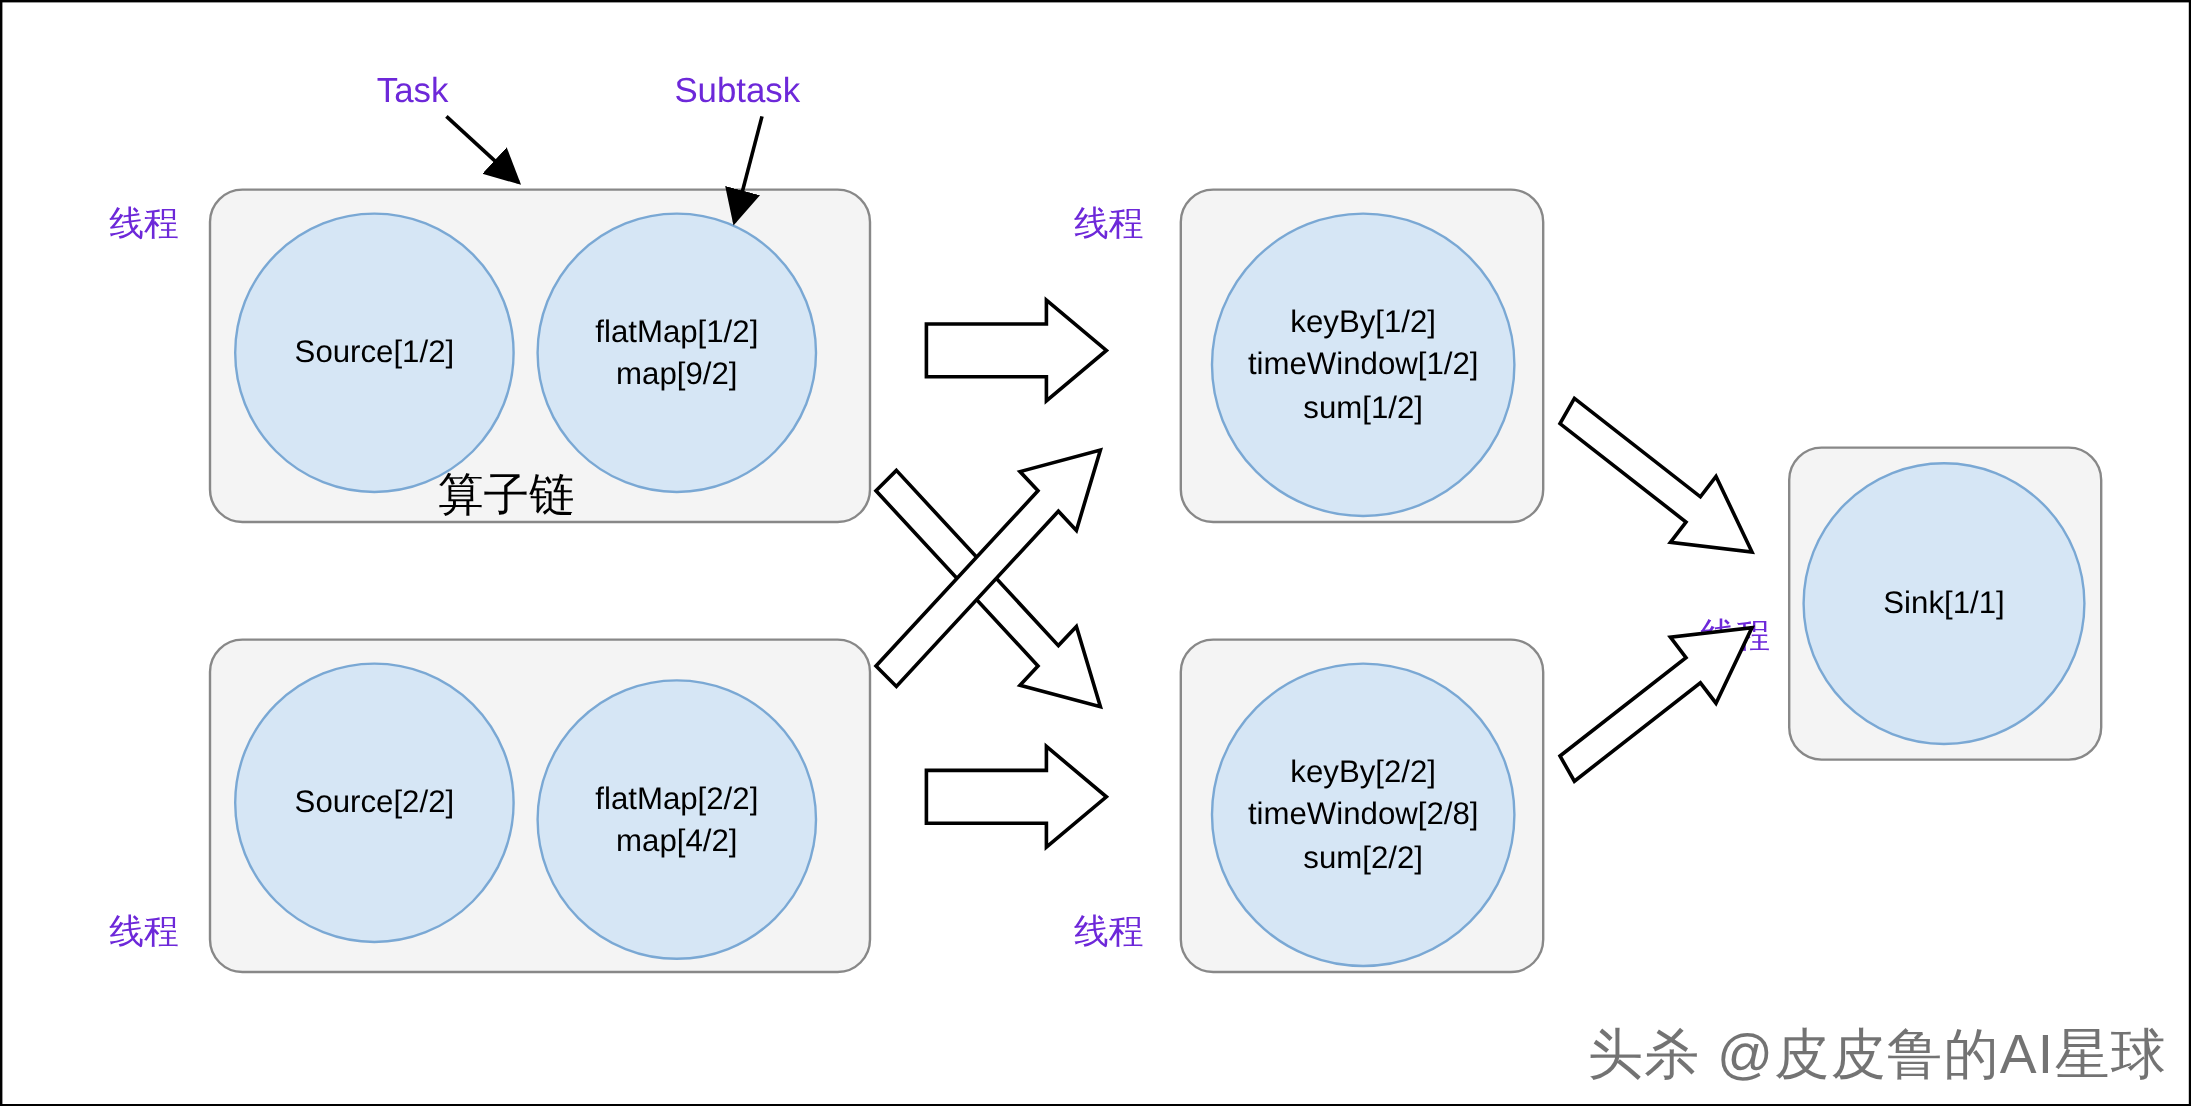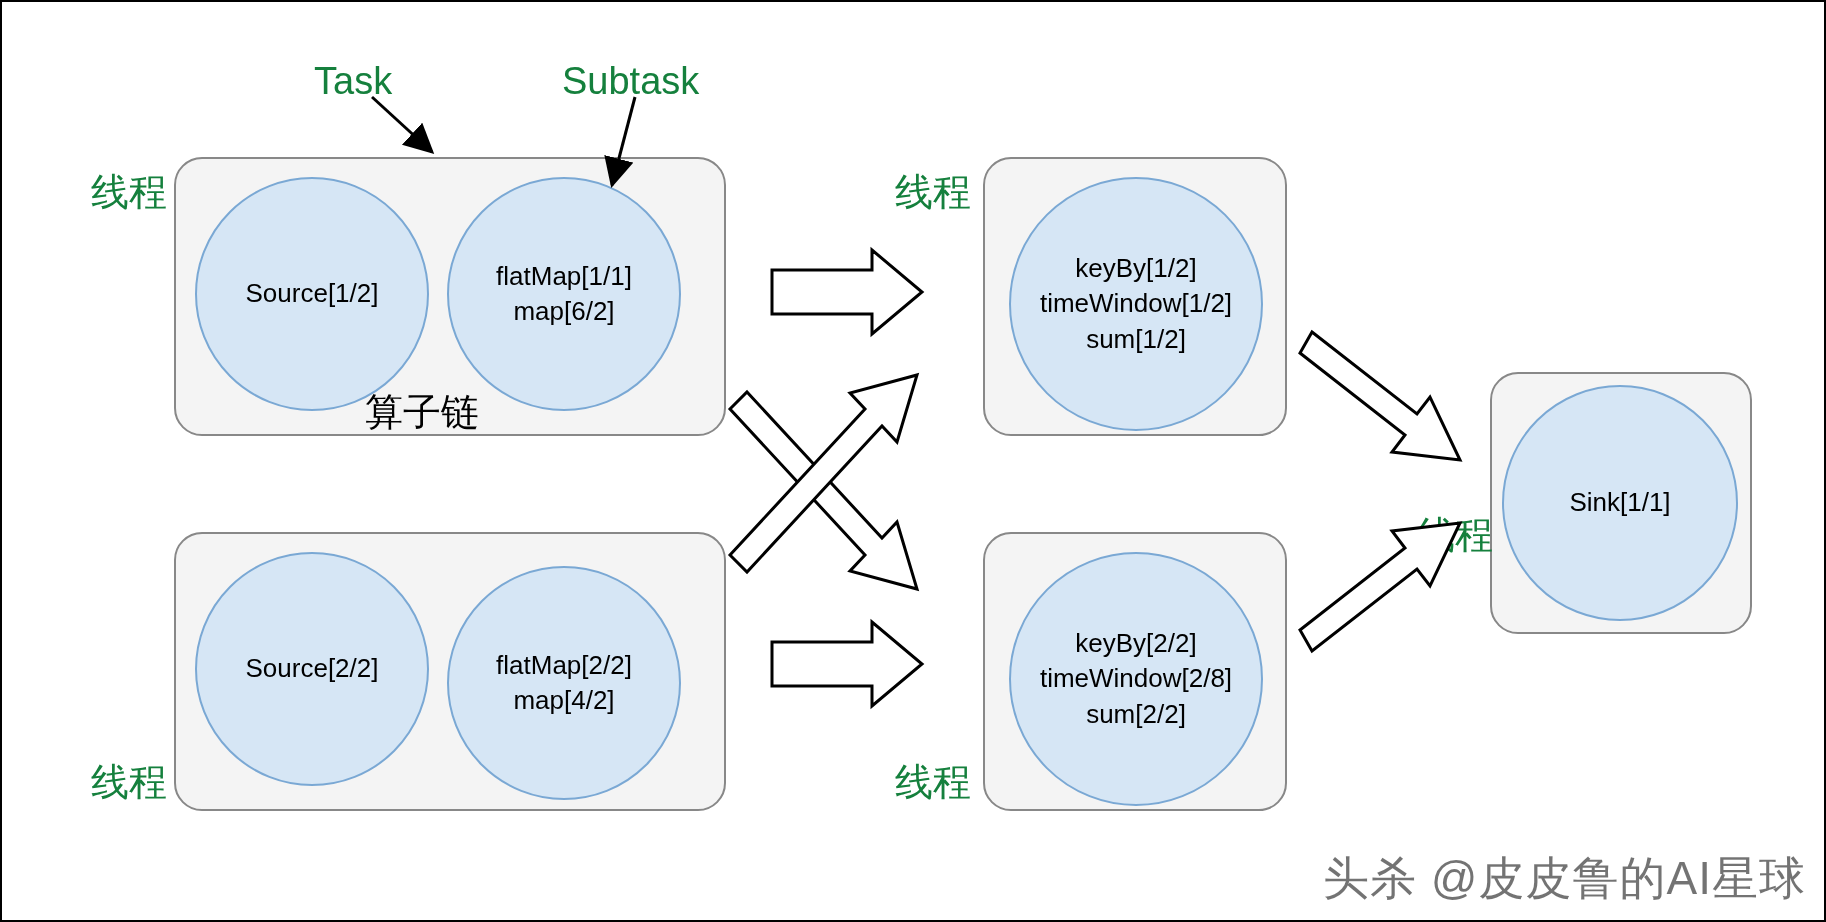--- a/index.html
+++ b/index.html
@@ -29,22 +29,22 @@
       display: flex;
       flex-direction: column;
       align-items: center;
       justify-content: center;
       text-align: center;
       font-size: 26px;
       line-height: 1.35;
     }
     .label {
       position: absolute;
-      font-size: 38px;
-      color: #15803d;
+      font-size: 29px;
+      color: #6d28d9;
     }
     .chain-label {
       position: absolute;
       font-size: 38px;
     }
     .watermark {
       position: absolute;
       right: 18px;
       bottom: 10px;
       font-size: 46px;
@@ -65,22 +65,22 @@
 <div class="canvas">
 
   <div class="thread-box" style="left:172px; top:155px; width:548px; height:275px;"></div>
   <div class="label" style="left:89px; top:165px;">线程</div>
   <div class="chain-label" style="left:363px; top:385px;">算子链</div>
 
   <div class="circle" style="left:193px; top:175px; width:230px; height:230px;align-items:center;">
     <span>Source[1/2]</span>
   </div>
   <div class="circle" style="left:445px; top:175px; width:230px; height:230px;">
-    <span>flatMap[1/1]</span>
-    <span>map[6/2]</span>
+    <span>flatMap[1/2]</span>
+    <span>map[9/2]</span>
   </div>
 
   <div class="thread-box" style="left:172px; top:530px; width:548px; height:275px;"></div>
   <div class="label" style="left:89px; top:755px;">线程</div>
 
   <div class="circle" style="left:193px; top:550px; width:230px; height:230px;">
     <span>Source[2/2]</span>
   </div>
   <div class="circle" style="left:445px; top:564px; width:230px; height:230px;align-items:center;">
     <span>flatMap[2/2]</span>

